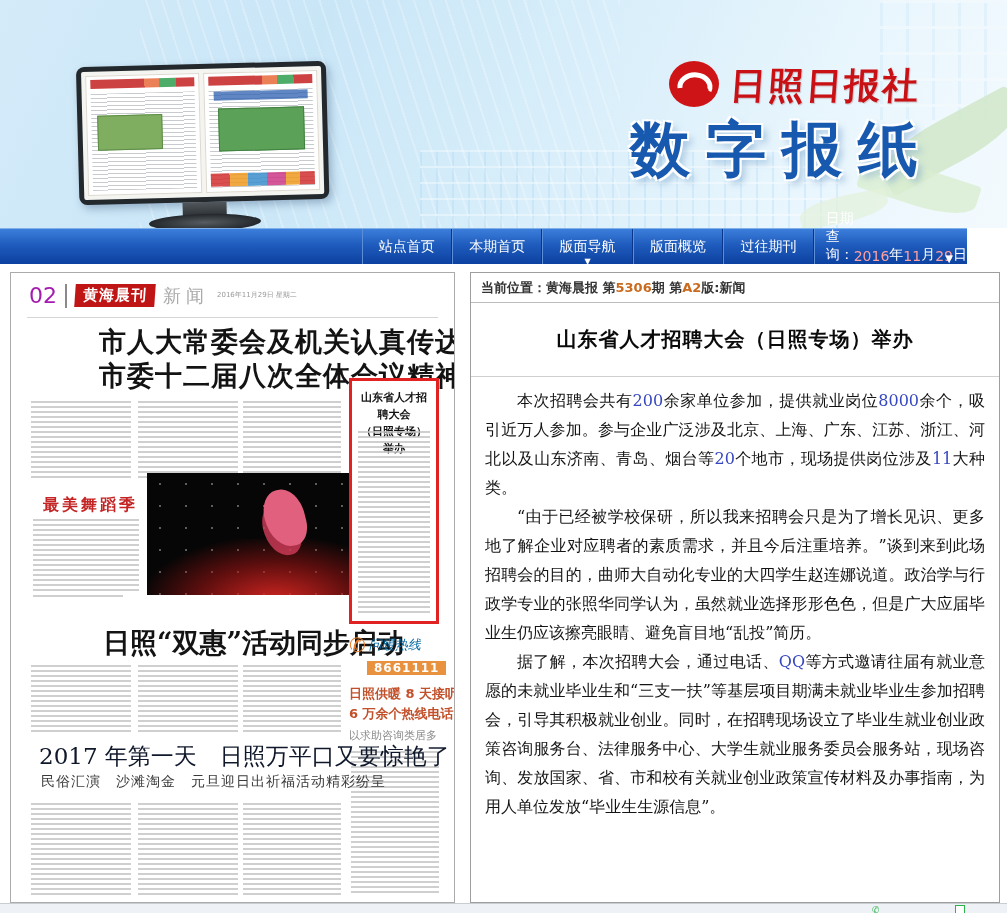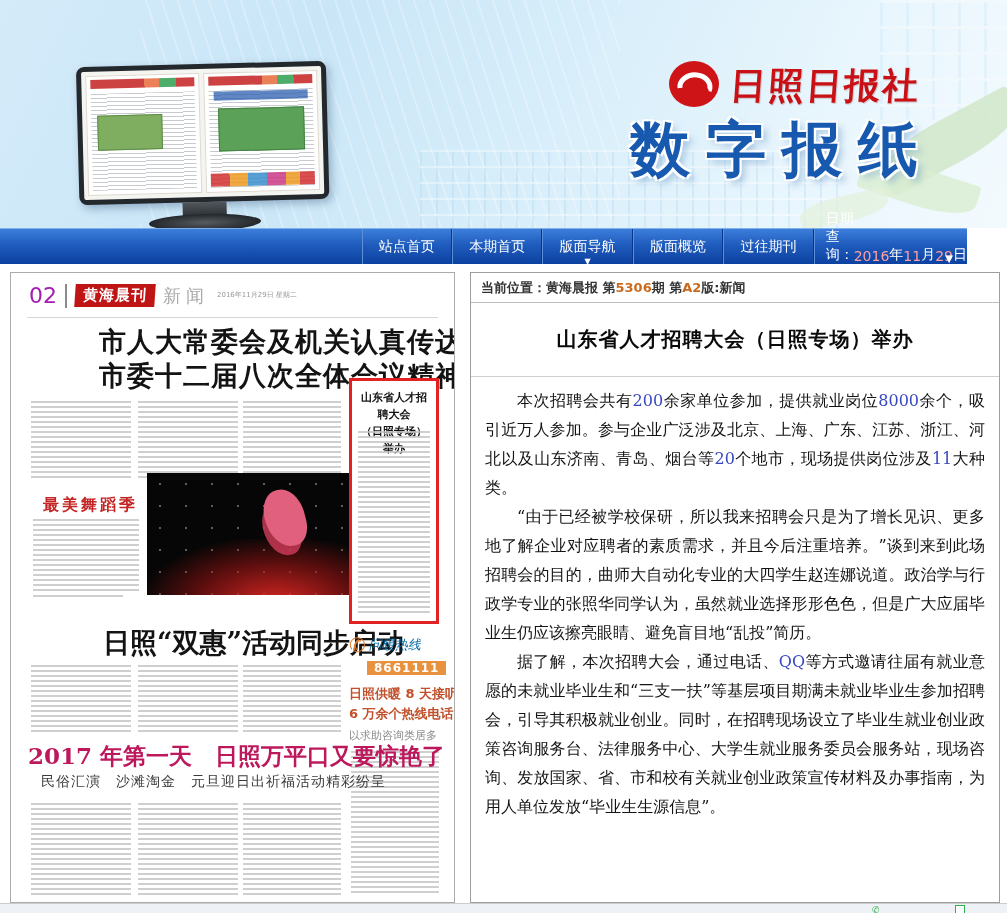--- a/index.html
+++ b/index.html
@@ -102,22 +102,22 @@
     border:3px solid #e02222; background:#fff; padding:8px 5px; cursor:pointer; }
   .np-redbox .bt { font-size:11px; font-weight:bold; color:#111; line-height:17px; text-align:center; }
   .np-hotline { position:absolute; left:338px; top:360px; width:92px; }
   .np-hotline .row { display:flex; align-items:center; gap:3px; }
   .np-hotline .phone { color:#e07a28; font-size:20px; }
   .np-hotline .hname { color:#0369a1; font-weight:normal; font-style:italic; font-size:13px; white-space:nowrap; }
   .np-hotline .badge { margin:2px 0 0 18px; display:inline-block; background:#e8913f; color:#fff;
     font-weight:bold; font-size:12px; padding:0 7px; border-radius:0; letter-spacing:1px; }
   .np-hh { position:absolute; left:338px; color:#c2502a; font-weight:bold; font-size:13px; white-space:nowrap; }
   .np-hsub { position:absolute; left:338px; top:455px; color:#8a8a8a; font-size:11px; white-space:nowrap; }
-  .np-h3 { position:absolute; left:17px; top:468px; font-family:"DejaVu Serif","Liberation Serif",serif;
-    font-weight:bold; font-size:23px; color:#be185d; white-space:nowrap; }
+  .np-h3 { position:absolute; left:28px; top:468px; font-family:"DejaVu Serif","Liberation Serif",serif;
+    font-weight:normal; font-size:23px; color:#0f172a; white-space:nowrap; }
   .np-sub3 { position:absolute; left:30px; top:500px; font-size:14px; color:#3a3a3a; letter-spacing:1px; white-space:nowrap; }
 
   
   .crumb { height:30px; line-height:29px; padding:0 10px; border-bottom:1px solid #bdbdbd;
     font-size:13px; font-weight:bold; color:#333; }
   .crumb .num { color:#c96a1e; }
   .title-block { height:74px; border-bottom:1px solid #cfcfcf; display:flex; align-items:center; justify-content:center; }
   .a-title { font-size:20px; font-weight:bold; color:#0a0a0a; letter-spacing:1px; }
   .a-body { padding:9px 14px 0 14px; font-family:"DejaVu Serif","Liberation Serif",serif;
     font-size:16px; line-height:29px; color:#141414; text-align:justify; }

